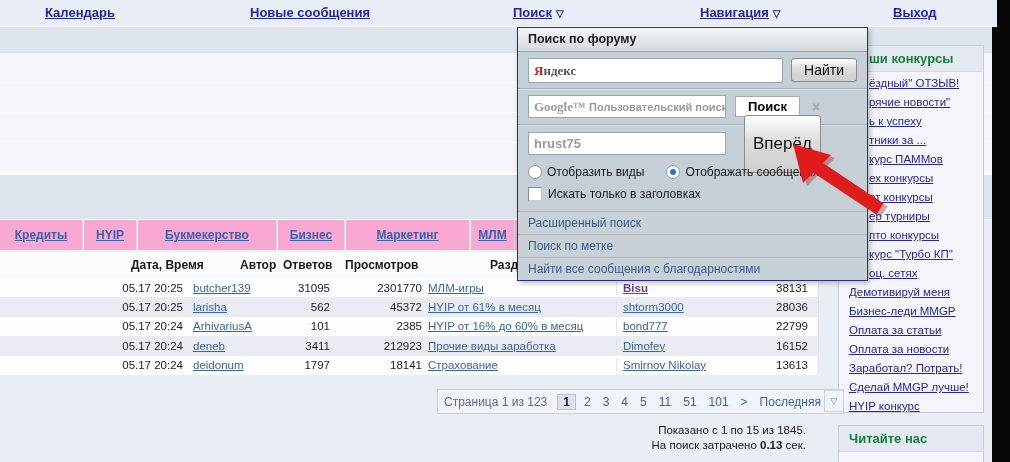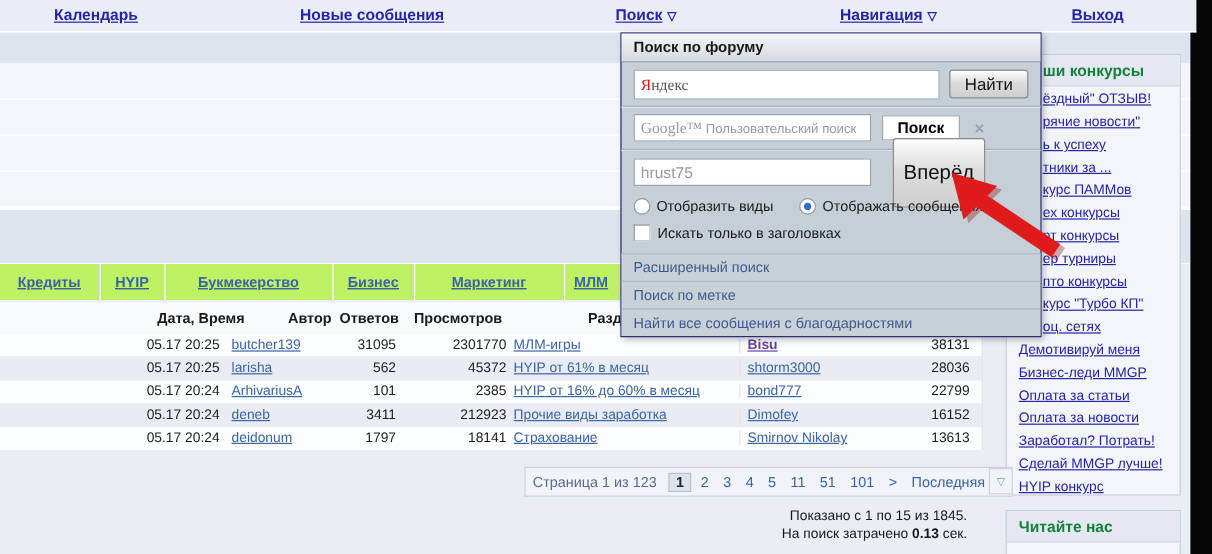--- a/index.html
+++ b/index.html
@@ -20,21 +20,21 @@
   .nav-arrow{display:inline-block;margin-left:4px;font-size:10px;text-decoration:none;color:#2424a6;}
 
   
   .band{position:absolute;left:0;width:992px;background:#dde4ed;}
   #bandA{top:27px;height:26px;}
   #bandB{top:175px;height:44px;border-bottom:1px solid #fff;}
   #lightrows{position:absolute;left:0;top:53px;width:992px;height:122px;background:#ffffff;}
   .lrow{height:29px;background:#f3f5fa;margin-bottom:1px;}
 
   
-  #tabs{position:absolute;left:0;top:220px;width:845px;height:30px;background:#bef264;display:flex;z-index:2;text-decoration:underline;}
+  #tabs{position:absolute;left:0;top:220px;width:845px;height:30px;background:#f9a8d4;display:flex;z-index:2;}
   .tab{height:30px;line-height:30px;text-align:center;font-size:12px;font-weight:bold;color:#3a64a8;text-decoration:underline;border-right:1px solid #cfd6df;border-left:1px solid #ffffff;cursor:pointer;box-sizing:border-box;white-space:nowrap;overflow:hidden;}
   .tab:nth-child(1){width:83px;border-left:none;}
   .tab:nth-child(2){width:54px;}
   .tab:nth-child(3){width:140px;}
   .tab:nth-child(4){width:68px;}
   .tab:nth-child(5){width:125px;}
   .tab:nth-child(6){width:45px;}
 
   
   #thead{position:absolute;left:0;top:252px;width:845px;height:26px;background:#f8fafc;z-index:2;font-size:12px;font-weight:bold;color:#1a1a1a;}
@@ -82,21 +82,21 @@
   #sb-read .sb-item{padding-left:10px;margin-top:4px;}
 
   
   #panel{position:absolute;left:517px;top:27px;width:351px;height:254px;background:#c6ced6;border:1px solid #2d2d72;box-sizing:border-box;z-index:10;box-shadow:2px 2px 5px rgba(0,0,0,0.25);display:flex;flex-direction:column;}
   #panel-header{height:23px;line-height:23px;background:linear-gradient(#f4f6f8,#d3dae0);border-bottom:1px solid #99a3ad;font-size:12.5px;font-weight:bold;color:#1a1a1a;padding-left:10px;}
   .psec{padding:0 10px;display:flex;align-items:center;}
   .psec-y{height:40px;}
   .psec-g{height:37px;}
   .psec-f{height:36px;}
   .pdiv{height:1px;background:#a9b1bb;border-bottom:1px solid #dde2e8;}
-  .fake-input{background:#fff;border:1px solid #9aa4ae;height:19px;line-height:19px;padding:1px 5px;font-size:13px;white-space:nowrap;overflow:hidden;cursor:text;}
+  .fake-input{background:#fff;border:1px solid #9aa4ae;height:19px;line-height:19px;padding:1px 5px;font-size:13px;white-space:nowrap;overflow:hidden;cursor:text;font-weight:bold;}
   #inp-yandex{width:248px;height:21px;line-height:21px;}
   #inp-google,#inp-forum{width:186px;}
   .ph-red{color:#d51919;font-family:"Liberation Serif",serif;}
   .ph-dark{color:#555;font-family:"Liberation Serif",serif;}
   .ph-glogo{color:#9a9a9a;font-family:"Liberation Serif",serif;font-size:13px;}
   .ph-gray{color:#999;font-size:11px;}
   .val-gray{color:#999;font-size:13px;}
   .btn-bevel{background:linear-gradient(#fefefe,#dcdcdc 45%,#cfcfcf);border:1px solid #8b8b8b;border-radius:3px;color:#111;cursor:pointer;font-family:"Liberation Sans",sans-serif;}
   #btn-find{font-size:14px;padding:3px 12px;margin-left:8px;}
   #btn-fwd{font-size:17px;padding:18px 8px;margin-left:18px;}

